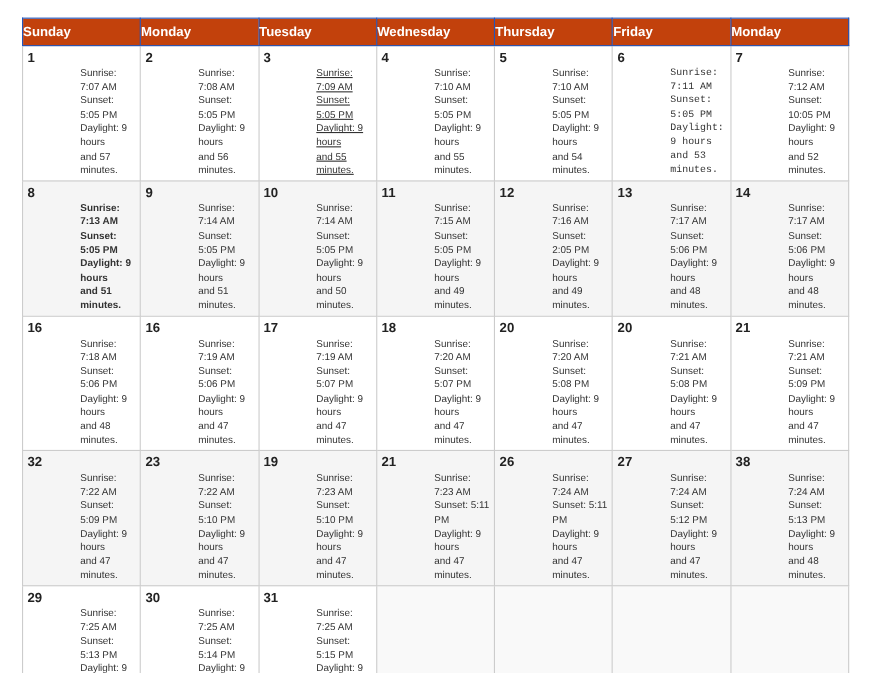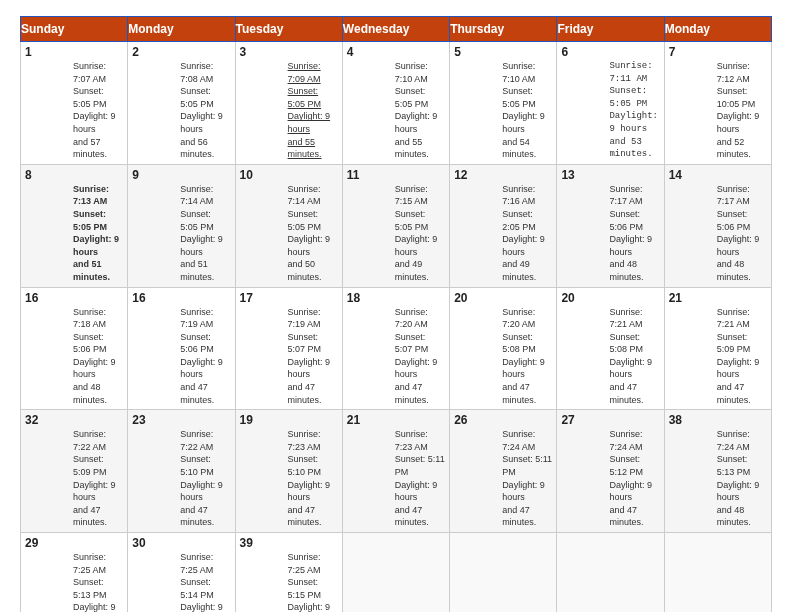--- a/index.html
+++ b/index.html
@@ -323,21 +323,21 @@
 and 48 minutes.</div>
           </td>
           <td>
             <span class="day-num">30</span>
             <div class="day-info" style="white-space: pre-line;">Sunrise: 7:25 AM
 Sunset: 5:14 PM
 Daylight: 9 hours
 and 49 minutes.</div>
           </td>
           <td>
-            <span class="day-num">39</span>
+            <span class="day-num">31</span>
             <div class="day-info" style="white-space: pre-line;">Sunrise: 7:25 AM
 Sunset: 5:15 PM
 Daylight: 9 hours
 and 49 minutes.</div>
           </td>
           <td class="empty-cell"></td>
           <td class="empty-cell"></td>
           <td class="empty-cell"></td>
           <td class="empty-cell"></td>
         </tr>

